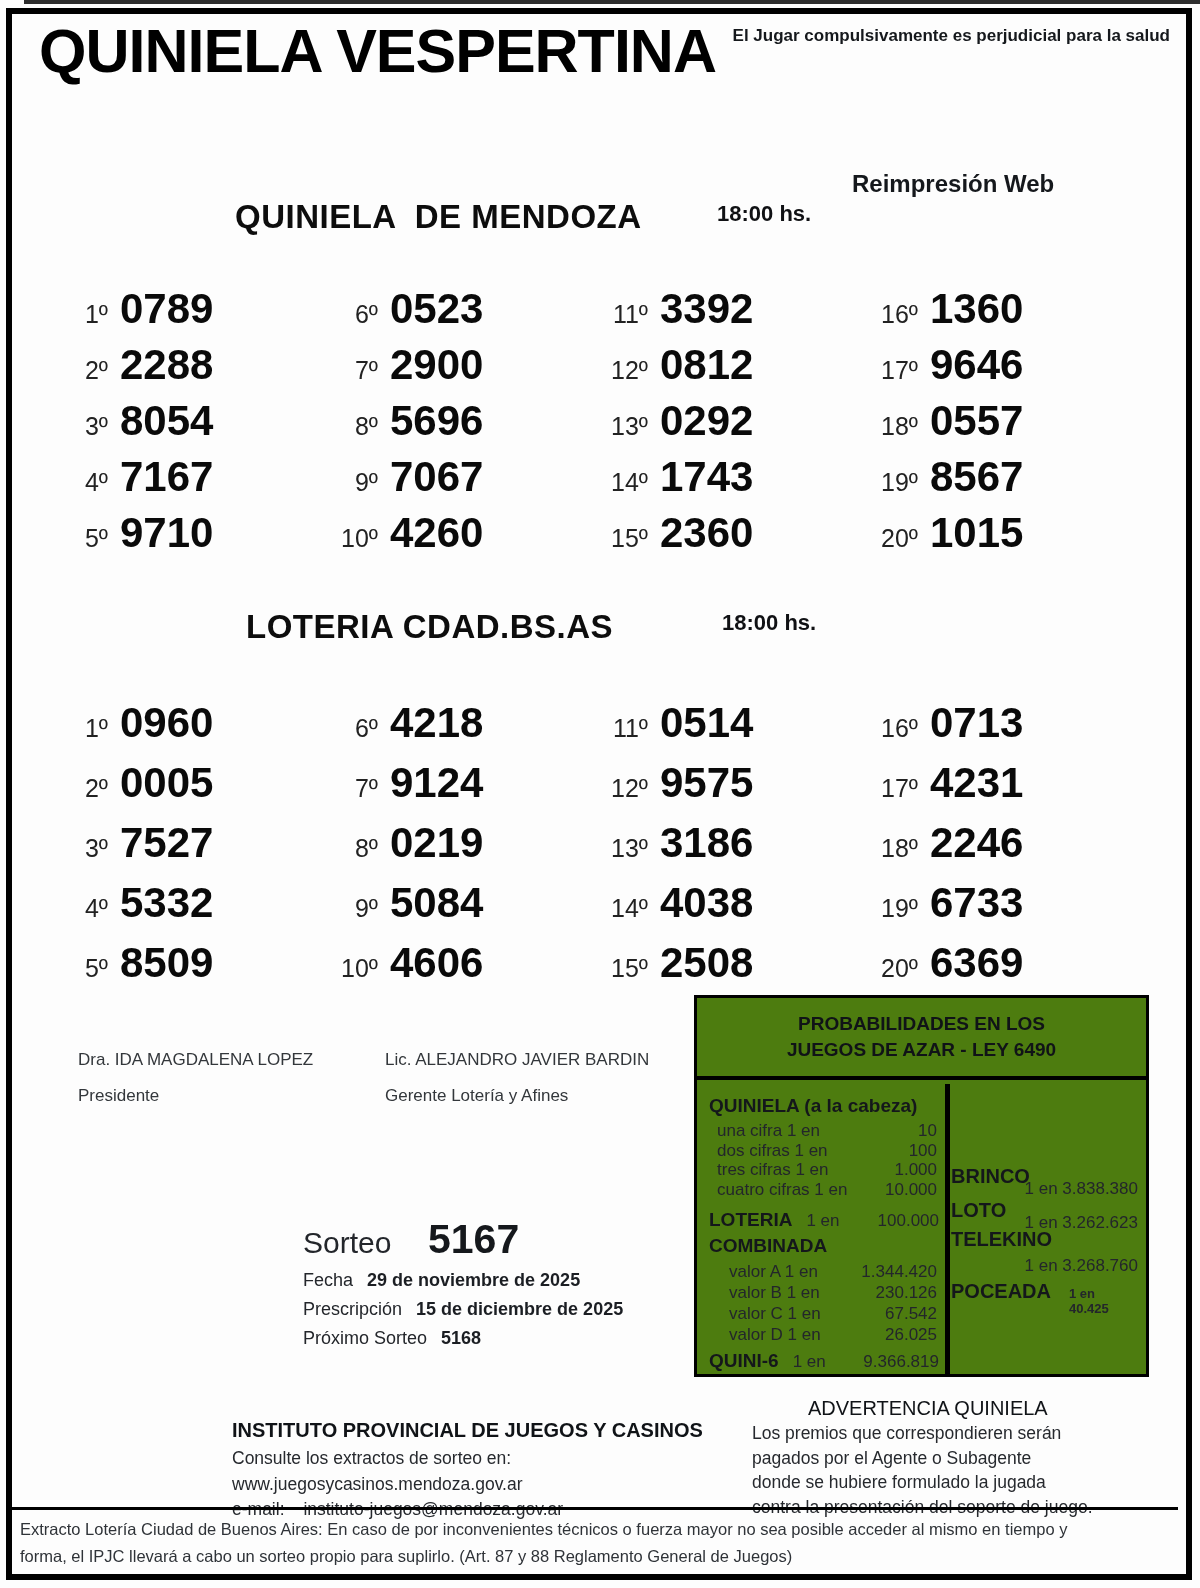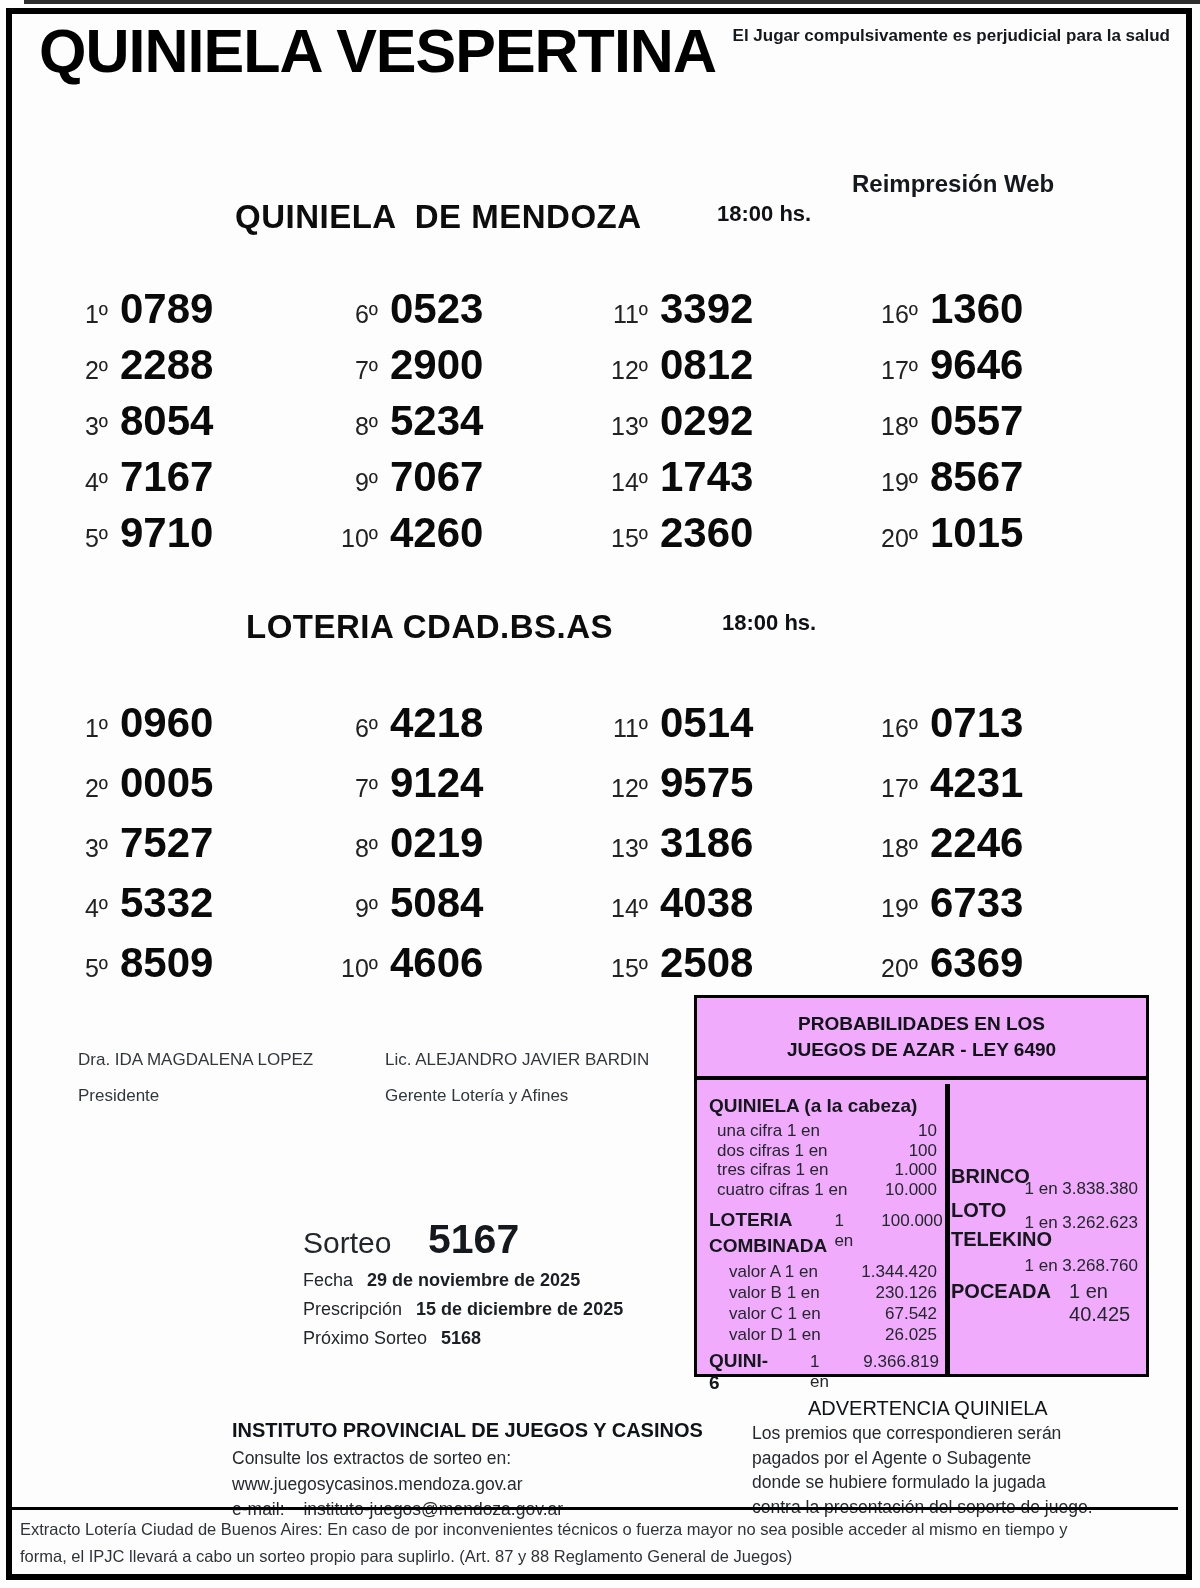--- a/index.html
+++ b/index.html
@@ -30,42 +30,42 @@
 
   .official{font-size:17px;color:#33373b;}
   .official .role{margin-top:16px;}
 
   .sorteo-label{left:303px;top:1226px;font-size:30px;color:#23262b;}
   .sorteo-number{left:428px;top:1216px;font-size:41px;font-weight:bold;color:#15181c;}
   .draw-line{left:303px;font-size:18px;color:#23262b;display:flex;align-items:baseline;}
   .draw-line .lbl{font-weight:normal;}
   .draw-line .val{font-weight:bold;margin-left:14px;color:#1b1e23;}
 
-  .prob-box{left:694px;top:995px;width:455px;height:382px;border:3px solid #000;box-sizing:border-box;background:#f0abfc;}
+  .prob-box{left:694px;top:995px;width:455px;height:382px;border:3px solid #000;box-sizing:border-box;background:#4d7c0f;}
   .prob-header{position:absolute;left:0;top:0;right:0;height:82px;display:flex;flex-direction:column;justify-content:center;align-items:center;border-bottom:4px solid #000;box-sizing:border-box;}
   .prob-header div{font-size:19px;font-weight:bold;line-height:26px;color:#101317;}
   .prob-body{position:absolute;left:0;top:86px;right:0;bottom:0;}
   .prob-left{position:absolute;left:0;top:0;width:253px;bottom:0;border-right:5px solid #000;box-sizing:border-box;}
   .prob-right{position:absolute;left:242px;top:0;right:0;bottom:0;}
   .prob-subhead{position:absolute;left:12px;font-size:19px;font-weight:bold;color:#14171b;}
   .prob-rows{position:absolute;left:20px;right:8px;}
   .prob-row{display:flex;align-items:baseline;font-size:17px;color:#23262b;height:19px;}
   .q-rows .prob-row{height:19.5px;justify-content:center;}
   .c-rows .prob-row{height:21px;}
   .prob-row .v{margin-left:auto;}
-  .prob-inline{position:absolute;left:12px;right:6px;display:flex;align-items:baseline;gap:28px;}
+  .prob-inline{position:absolute;left:12px;right:6px;display:flex;align-items:baseline;}
   .prob-inline .nm{font-size:19px;font-weight:bold;color:#14171b;}
   .prob-inline .mid{font-size:17px;margin-left:14px;color:#23262b;}
   .prob-inline .v{margin-left:auto;font-size:17px;color:#23262b;}
   .game{position:absolute;left:12px;right:8px;}
   .game .nm{font-size:20px;font-weight:bold;color:#14171b;}
   .game .v{position:absolute;right:0;top:14px;font-size:17px;color:#23262b;white-space:nowrap;}
   .game-block .v2{text-align:right;font-size:17px;color:#23262b;margin-top:5px;}
   .game-inline{display:flex;align-items:baseline;}
-  .game-inline .vi{font-size:20px;margin-left:18px;color:#23262b;font-weight:normal;}
+  .game-inline .vi{font-size:13px;margin-left:18px;color:#23262b;font-weight:bold;}
 
   .adv-heading{left:808px;top:1397px;font-size:20px;font-weight:normal;color:#101317;}
   .adv-lines{left:752px;top:1421px;font-size:17.5px;line-height:24.5px;color:#26292e;}
   .inst-heading{left:232px;top:1419px;font-size:20px;font-weight:bold;color:#101317;}
   .inst-lines{left:232px;top:1446px;font-size:17.5px;line-height:25.5px;color:#26292e;}
   .inst-lines .email-row span+span{margin-left:14px;}
 
   .footer-sep{left:12px;width:1166px;top:1507px;height:3px;background:#000;}
   .footer-text{left:20px;top:1516px;width:1152px;font-size:16.5px;line-height:26.5px;color:#2f3338;}
 </style>
@@ -115,21 +115,21 @@
         <span class="result-num">0523</span>
       </div>
 
       <div class="result-cell">
         <span class="result-pos">7º</span>
         <span class="result-num">2900</span>
       </div>
 
       <div class="result-cell">
         <span class="result-pos">8º</span>
-        <span class="result-num">5234</span>
+        <span class="result-num">5696</span>
       </div>
 
       <div class="result-cell">
         <span class="result-pos">9º</span>
         <span class="result-num">7067</span>
       </div>
 
       <div class="result-cell">
         <span class="result-pos">10º</span>
         <span class="result-num">4260</span>

